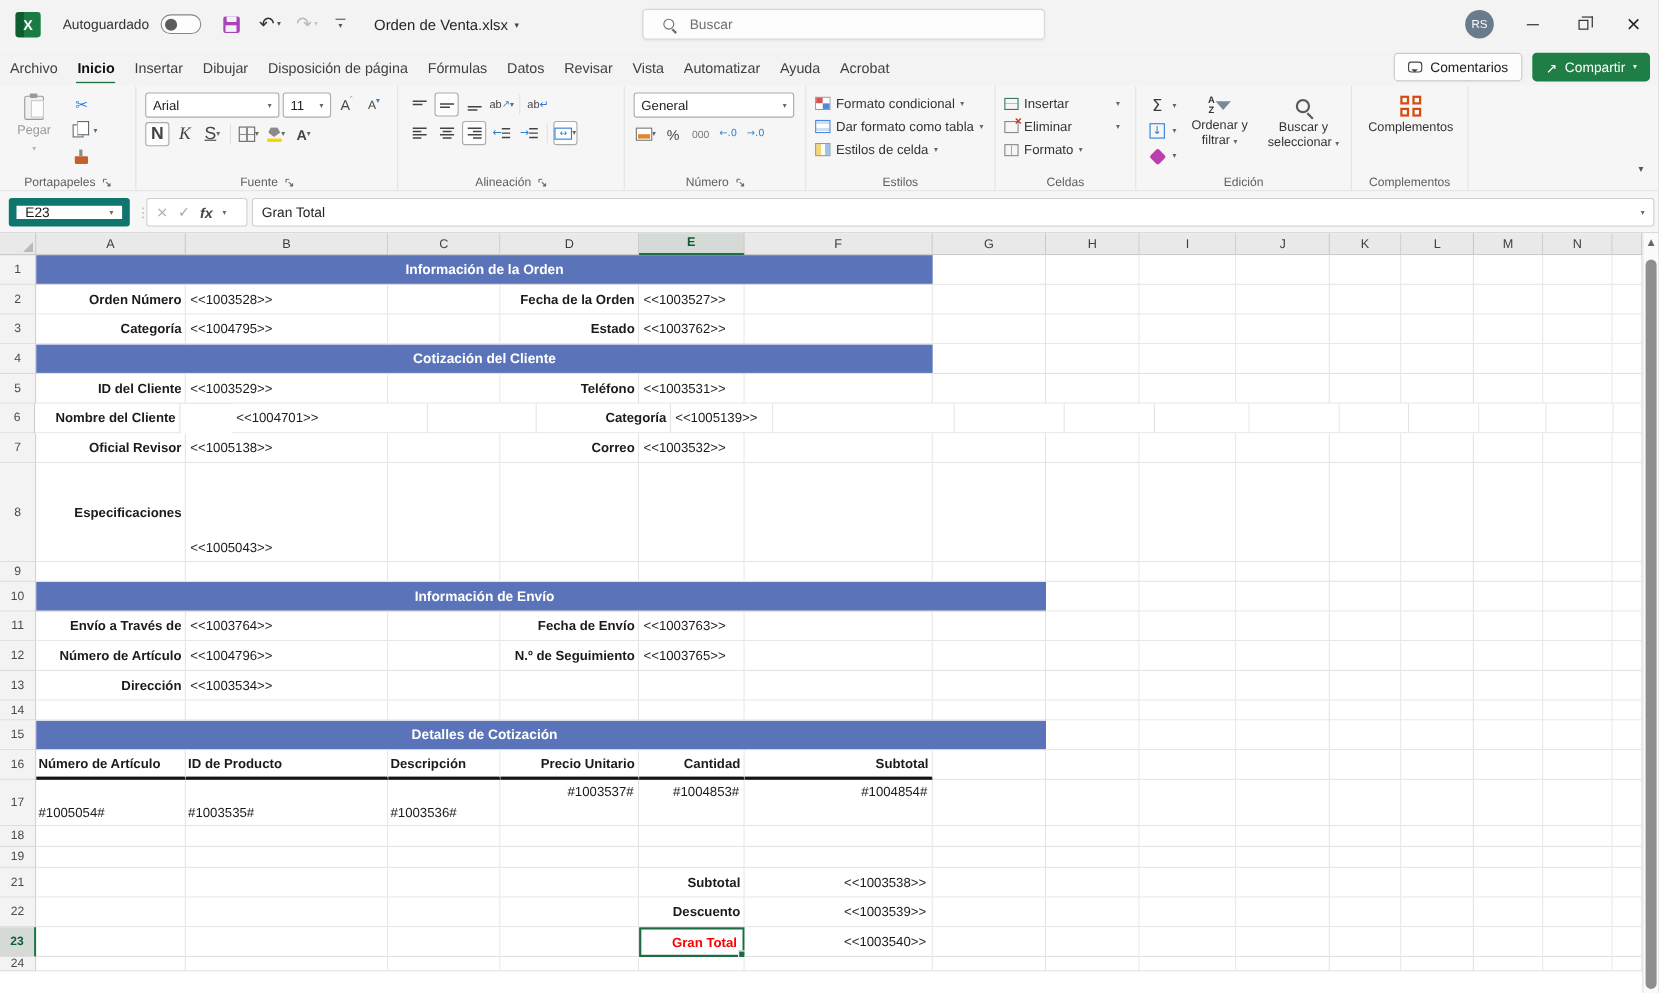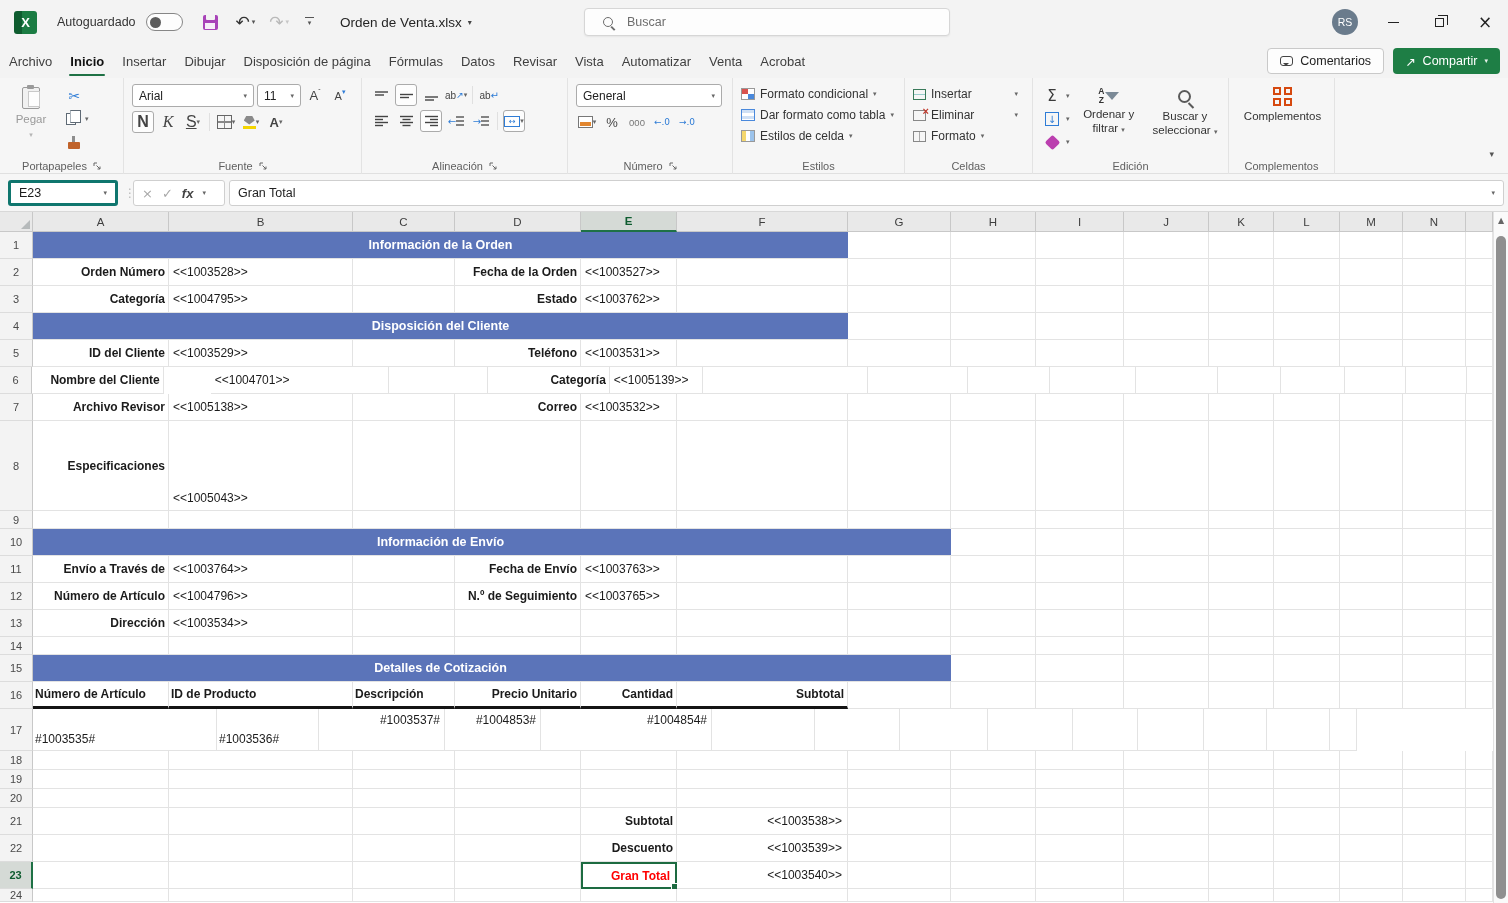--- a/index.html
+++ b/index.html
@@ -113,21 +113,21 @@
   .ic-cf i:nth-child(1){background:#D9534F;} .ic-cf i:nth-child(2){background:#fff;}
   .ic-cf i:nth-child(3){background:#fff;} .ic-cf i:nth-child(4){background:#4A89DC;}
   .ic-tbl{width:14px;height:12px;border:1px solid #4A89DC;background:repeating-linear-gradient(#cfe0f5 0 3px,#fff 3px 6px);}
   .ic-cs{width:14px;height:12px;border:1px solid #999;background:linear-gradient(90deg,#f5d76e 0 33%,#fff 33% 66%,#9cc3eb 66%);}
   .sepline{width:1px;background:#e0e0e0;margin:2px 2px;}
   .collapse-dd{position:absolute;right:14px;bottom:14px;font-size:9px;color:#555;}
 
   
   .fbar{position:absolute;left:0;top:174px;width:1508px;height:38px;background:#f6f6f6;border-bottom:1px solid #d8d8d8;
         display:flex;align-items:center;}
-  .namebox{position:absolute;left:8px;top:6px;width:110px;height:26px;background:#fff;border:3px solid #0f766e;border-radius:3px;
+  .namebox{position:absolute;left:8px;top:6px;width:110px;height:26px;background:#fff;border:7px solid #0f766e;border-radius:3px;
            display:flex;align-items:center;justify-content:space-between;padding:0 8px;font-size:12.5px;}
   .vdots{position:absolute;left:124px;top:12px;color:#b9b9b9;font-size:12px;}
   .fxbox{position:absolute;left:133px;top:6px;width:92px;height:26px;background:#fff;border:1px solid #cfcfcf;border-radius:3px;
          display:flex;align-items:center;gap:9px;padding:0 8px;color:#a8a8a8;font-size:13px;}
   .fxbox .fx{font-style:italic;font-weight:700;color:#444;font-size:13px;}
   .ffield{position:absolute;left:229px;top:6px;right:4px;height:26px;background:#fff;border:1px solid #cfcfcf;border-radius:3px;
           display:flex;align-items:center;padding:0 8px;font-size:12.5px;color:#222;justify-content:space-between;}
 
   
   .sheet{position:absolute;left:0;top:212px;width:1493px;height:691px;background:#fff;}
@@ -210,21 +210,21 @@
     <div class="rtab">Archivo</div>
     <div class="rtab active">Inicio</div>
     <div class="rtab">Insertar</div>
     <div class="rtab">Dibujar</div>
     <div class="rtab">Disposición de página</div>
     <div class="rtab">Fórmulas</div>
     <div class="rtab">Datos</div>
     <div class="rtab">Revisar</div>
     <div class="rtab">Vista</div>
     <div class="rtab">Automatizar</div>
-    <div class="rtab">Venta</div>
+    <div class="rtab">Ayuda</div>
     <div class="rtab">Acrobat</div>
     <div class="tab-right">
       <div class="btn-comments">
         <span class="bubble"></span>
         <span>Comentarios</span>
       </div>
       <div class="btn-share">
         <span class="sym">↗</span>
         <span>Compartir</span>
           <span class="dd sym">▾</span>
@@ -662,21 +662,21 @@
         <div class="cell" style="width: 88px;"></div>
         <div class="cell" style="width: 85px;"></div>
         <div class="cell" style="width: 65px;"></div>
         <div class="cell" style="width: 66px;"></div>
         <div class="cell" style="width: 63px;"></div>
         <div class="cell" style="width: 63px;"></div>
         <div class="cell" style="width: 27px;"></div>
       </div>
       <div class="srow" style="height: 27px;">
         <div class="rhdr">4</div>
-        <div class="banner" style="width: 815px; background: rgb(91, 116, 185);">Disposición del Cliente</div>
+        <div class="banner" style="width: 815px; background: rgb(91, 116, 185);">Cotización del Cliente</div>
         <div class="cell" style="width: 103px;"></div>
         <div class="cell" style="width: 85px;"></div>
         <div class="cell" style="width: 88px;"></div>
         <div class="cell" style="width: 85px;"></div>
         <div class="cell" style="width: 65px;"></div>
         <div class="cell" style="width: 66px;"></div>
         <div class="cell" style="width: 63px;"></div>
         <div class="cell" style="width: 63px;"></div>
         <div class="cell" style="width: 27px;"></div>
       </div>
@@ -728,21 +728,21 @@
         <div class="cell" style="width: 85px;"></div>
         <div class="cell" style="width: 65px;"></div>
         <div class="cell" style="width: 66px;"></div>
         <div class="cell" style="width: 63px;"></div>
         <div class="cell" style="width: 63px;"></div>
         <div class="cell" style="width: 27px;"></div>
       </div>
       <div class="srow" style="height: 27px;">
         <div class="rhdr">7</div>
         <div class="cell s-lbl" style="width: 136px;">
-          <span>Archivo Revisor</span>
+          <span>Oficial Revisor</span>
         </div>
         <div class="cell s-val" style="width: 184px;">
           <span>&lt;&lt;1005138&gt;&gt;</span>
         </div>
         <div class="cell" style="width: 102px;"></div>
         <div class="cell s-lbl" style="width: 126px;">
           <span>Correo</span>
         </div>
         <div class="cell s-val" style="width: 96px;">
           <span>&lt;&lt;1003532&gt;&gt;</span>
@@ -939,20 +939,23 @@
         <div class="cell" style="width: 88px;"></div>
         <div class="cell" style="width: 85px;"></div>
         <div class="cell" style="width: 65px;"></div>
         <div class="cell" style="width: 66px;"></div>
         <div class="cell" style="width: 63px;"></div>
         <div class="cell" style="width: 63px;"></div>
         <div class="cell" style="width: 27px;"></div>
       </div>
       <div class="srow" style="height: 42px;">
         <div class="rhdr">17</div>
+        <div class="cell s-item-bl" style="width: 136px;">
+          <span>#1005054#</span>
+        </div>
         <div class="cell s-item-bl" style="width: 184px;">
           <span>#1003535#</span>
         </div>
         <div class="cell s-item-bl" style="width: 102px;">
           <span>#1003536#</span>
         </div>
         <div class="cell s-item-tr" style="width: 126px;">
           <span>#1003537#</span>
         </div>
         <div class="cell s-item-tr" style="width: 96px;">
@@ -984,38 +987,20 @@
         <div class="cell" style="width: 88px;"></div>
         <div class="cell" style="width: 85px;"></div>
         <div class="cell" style="width: 65px;"></div>
         <div class="cell" style="width: 66px;"></div>
         <div class="cell" style="width: 63px;"></div>
         <div class="cell" style="width: 63px;"></div>
         <div class="cell" style="width: 27px;"></div>
       </div>
       <div class="srow" style="height: 19px;">
         <div class="rhdr">19</div>
-        <div class="cell" style="width: 136px;"></div>
-        <div class="cell" style="width: 184px;"></div>
-        <div class="cell" style="width: 102px;"></div>
-        <div class="cell" style="width: 126px;"></div>
-        <div class="cell" style="width: 96px;"></div>
-        <div class="cell" style="width: 171px;"></div>
-        <div class="cell" style="width: 103px;"></div>
-        <div class="cell" style="width: 85px;"></div>
-        <div class="cell" style="width: 88px;"></div>
-        <div class="cell" style="width: 85px;"></div>
-        <div class="cell" style="width: 65px;"></div>
-        <div class="cell" style="width: 66px;"></div>
-        <div class="cell" style="width: 63px;"></div>
-        <div class="cell" style="width: 63px;"></div>
-        <div class="cell" style="width: 27px;"></div>
-      </div>
-      <div class="srow" style="height: 19px;">
-        <div class="rhdr">20</div>
         <div class="cell" style="width: 136px;"></div>
         <div class="cell" style="width: 184px;"></div>
         <div class="cell" style="width: 102px;"></div>
         <div class="cell" style="width: 126px;"></div>
         <div class="cell" style="width: 96px;"></div>
         <div class="cell" style="width: 171px;"></div>
         <div class="cell" style="width: 103px;"></div>
         <div class="cell" style="width: 85px;"></div>
         <div class="cell" style="width: 88px;"></div>
         <div class="cell" style="width: 85px;"></div>

